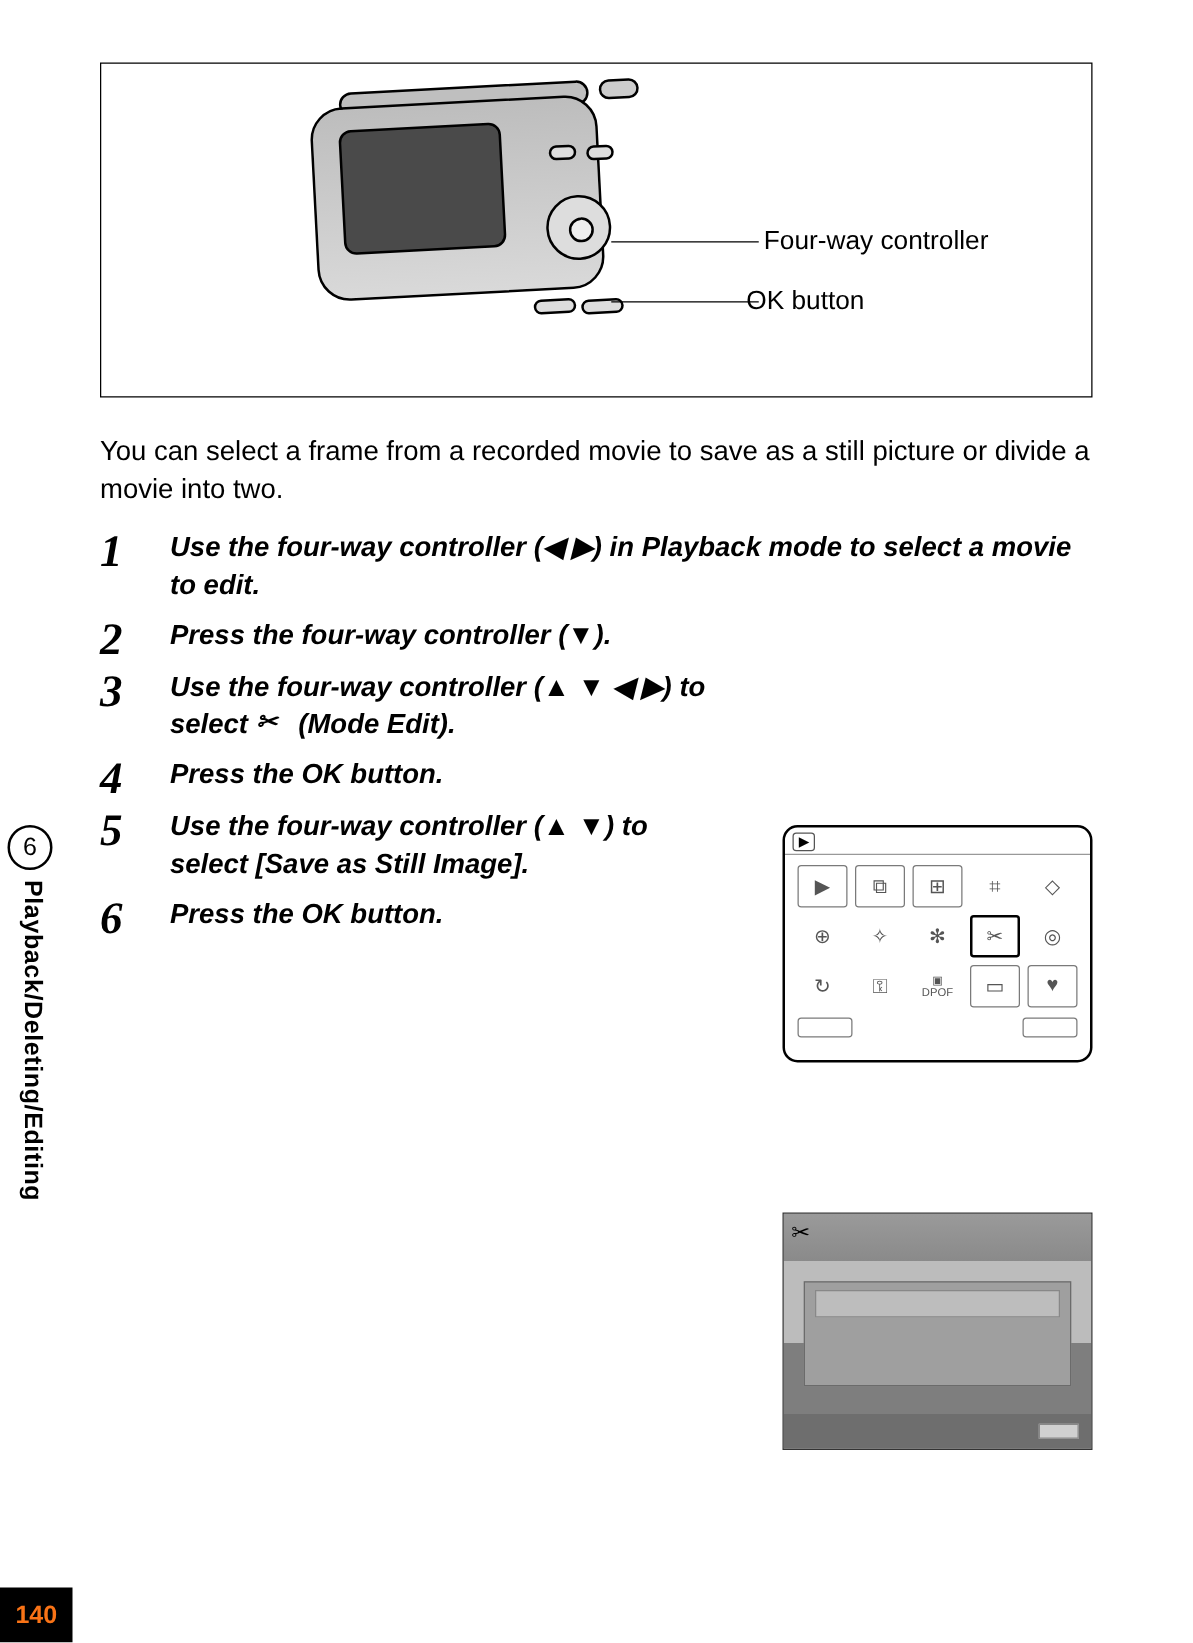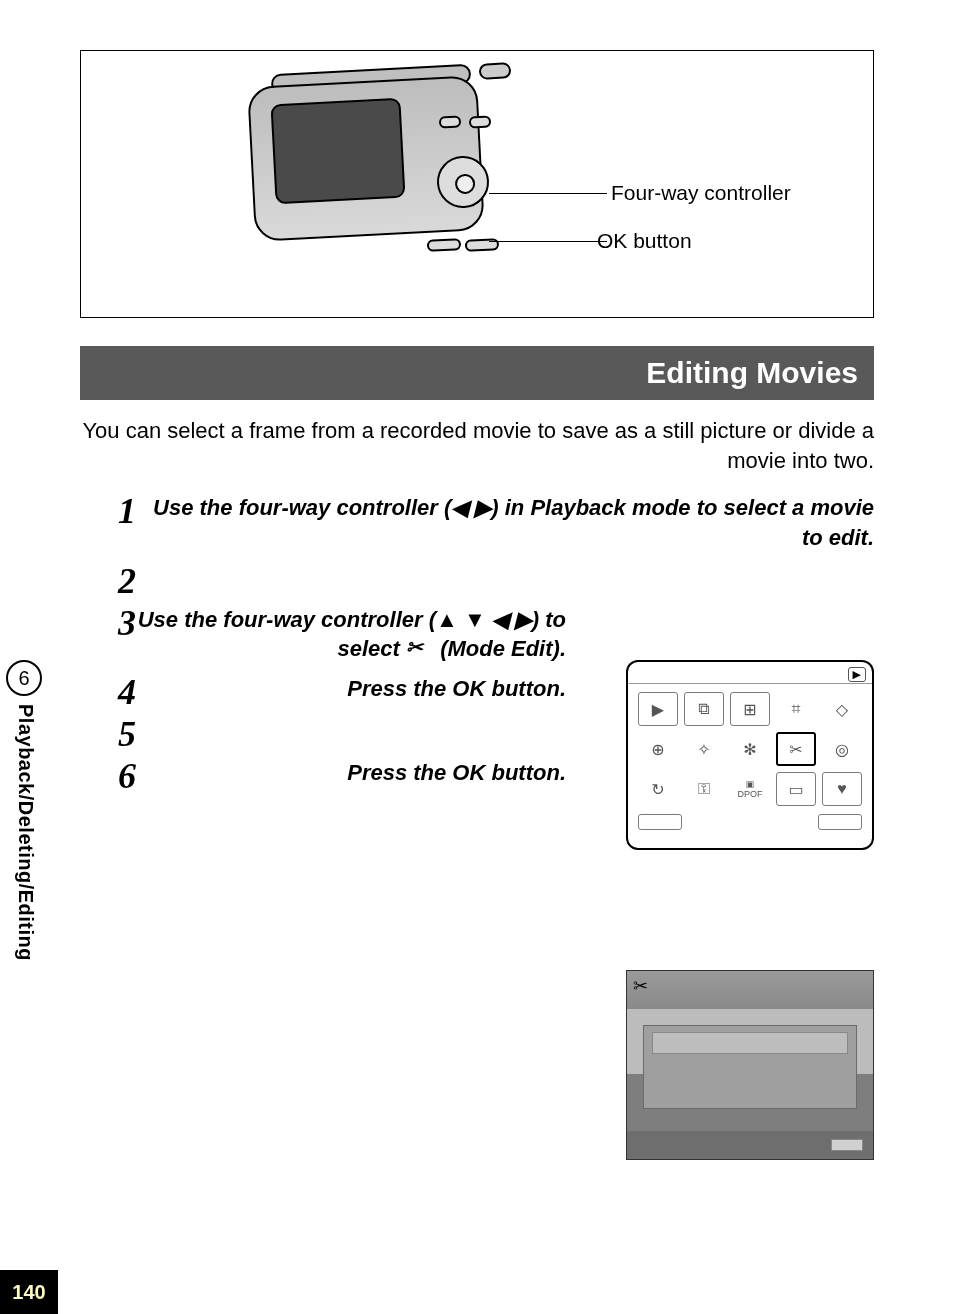--- a/index.html
+++ b/index.html
@@ -1,17 +1,17 @@
 <!DOCTYPE html>
 <html><head>
 <meta charset="utf-8">
 <style>
   * { box-sizing: border-box; margin: 0; padding: 0; }
   html, body { width: 954px; height: 1314px; font-family: Arial, Helvetica, sans-serif; background: #fff; color: #000; }
-  .page { position: relative; width: 954px; height: 1314px; padding: 50px 80px 0 80px; text-align: right; }
+  .page { position: relative; width: 954px; height: 1314px; padding: 50px 80px 0 80px; }
 
   
   .figure-box { border: 1.5px solid #000; height: 268px; position: relative; margin-bottom: 28px; }
   .camera { position: absolute; left: 160px; top: 10px; width: 260px; height: 200px; }
   .camera .body-back { position: absolute; left: 10px; top: 20px; width: 230px; height: 155px; border: 2px solid #000; border-radius: 26px; background: linear-gradient(#bdbdbd,#d9d9d9); transform: rotate(-3deg); }
   .camera .top-strip { position: absolute; left: 30px; top: 8px; width: 200px; height: 20px; border: 2px solid #000; border-radius: 10px; background: #bfbfbf; transform: rotate(-3deg); }
   .camera .shutter { position: absolute; right: -10px; top: 2px; width: 32px; height: 16px; border: 2px solid #000; border-radius: 8px; background: #ccc; transform: rotate(-3deg); }
   .camera .screen { position: absolute; left: 32px; top: 40px; width: 130px; height: 100px; border: 2px solid #000; border-radius: 10px; background: #4a4a4a; transform: rotate(-3deg); }
   .camera .dpad { position: absolute; right: 12px; top: 95px; width: 52px; height: 52px; border: 2px solid #000; border-radius: 50%; background: #ddd; transform: rotate(-3deg); }
   .camera .dpad::after { content: ""; position: absolute; left: 16px; top: 16px; width: 16px; height: 16px; border: 2px solid #000; border-radius: 50%; background: #eee; }
@@ -59,21 +59,21 @@
   .shot .dialog { position: absolute; left: 16px; top: 54px; right: 16px; height: 84px; background: #9f9f9f; border: 1px solid #6b6b6b; }
   .shot .dialog .row { height: 22px; margin: 6px 8px 0 8px; background: #bdbdbd; border: 1px solid #888; }
   .shot .sb { position: absolute; right: 10px; bottom: 8px; width: 32px; height: 12px; background: #d0d0d0; border:1px solid #888; }
 
   
   .side-tab { position: absolute; left: 0; top: 660px; width: 46px; }
   .side-circle { width: 36px; height: 36px; border: 2px solid #000; border-radius: 50%; background: #fff; display: flex; align-items: center; justify-content: center; font-size: 20px; margin-left: 6px; margin-bottom: 8px; }
   .side-label { writing-mode: vertical-rl; font-weight: bold; font-size: 20px; margin-left: 14px; letter-spacing: 0.5px; }
 
   
-  .page-num-box { position: absolute; left: 0; bottom: 0; width: 58px; height: 44px; background: #000; color: #fef9c3; font-weight: bold; font-size: 20px; display: flex; align-items: center; justify-content: center; }
+  .page-num-box { position: absolute; left: 0; bottom: 0; width: 58px; height: 44px; background: #000; color: #f97316; font-weight: bold; font-size: 20px; display: flex; align-items: center; justify-content: center; }
 </style>
 </head>
 <body>
 
 <div class="page">
 
   <div class="figure-box">
     <div class="camera">
       <div class="top-strip"></div>
       <div class="shutter"></div>
@@ -84,37 +84,39 @@
       <div class="dpad"></div>
       <div class="btn-sm b3"></div>
       <div class="btn-sm b4"></div>
     </div>
     <div class="lead lead1"></div>
     <div class="lead-label lbl1">Four-way controller</div>
     <div class="lead lead2"></div>
     <div class="lead-label lbl2">OK button</div>
   </div>
 
-  <div class="section-bar">Editing Movies</div>
   <p class="intro">You can select a frame from a recorded movie to save as a still picture or divide a movie into two.</p>
 
   <div class="steps">
 
     <div class="step">
       <div class="num-col"><span class="num">1</span></div>
       <div class="step-body">
         <p class="step-title">
           <span>Use the four-way controller (</span><span>◀</span> <span>▶</span><span>) in Playback mode to select a movie to edit.</span>
         </p>
       </div>
     </div>
 
     <div class="step">
       <div class="num-col"><span class="num">2</span></div>
       <div class="step-body">
+        <p class="step-title">
+          <span>Press the four-way controller (</span><span>▼</span><span>).</span>
+        </p>
       </div>
     </div>
 
     <div class="step">
       <div class="num-col"><span class="num">3</span></div>
       <div class="step-body" style="max-width:430px;">
         <p class="step-title">
           <span>Use the four-way controller (</span><span>▲</span> <span>▼</span> <span>◀</span> <span>▶</span><span>) to select </span>
           <svg class="inline-icon" width="28" height="22" viewBox="0 0 28 22">
               <text x="0" y="17" font-size="20">✂</text>
@@ -154,20 +156,25 @@
     <div class="bottom">
         <div class="btn"></div>
         <div class="btn"></div>
       </div>
   </div>
 
 
   <div class="steps">
     <div class="step">
       <div class="num-col"><span class="num">5</span></div>
+      <div class="step-body" style="max-width:430px;">
+        <p class="step-title">
+          <span>Use the four-way controller (</span><span>▲</span> <span>▼</span><span>) to select [Save as Still Image].</span>
+        </p>
+      </div>
     </div>
     <div class="step">
       <div class="num-col"><span class="num">6</span></div>
       <div class="step-body" style="max-width:430px;">
         <p class="step-title">Press the OK button.</p>
       </div>
     </div>
   </div>
 
   <div class="shot">

